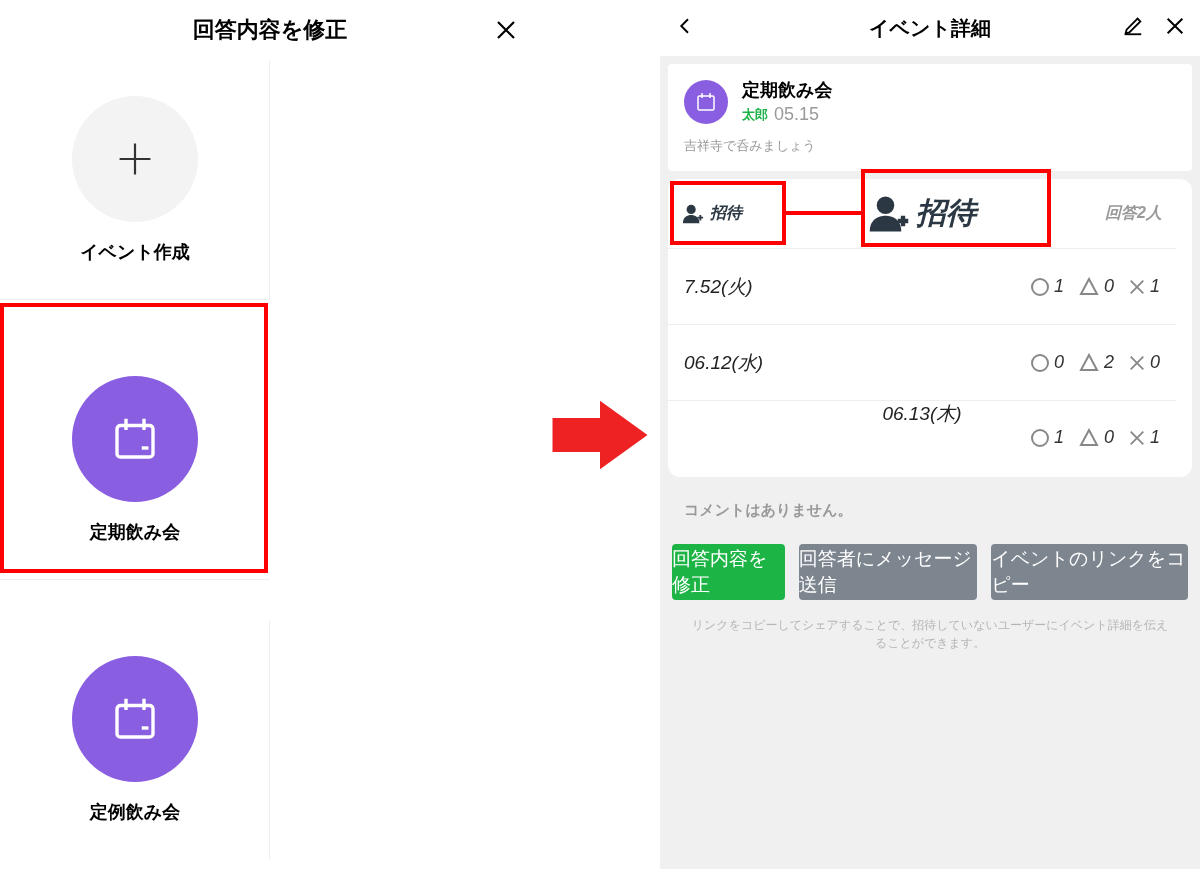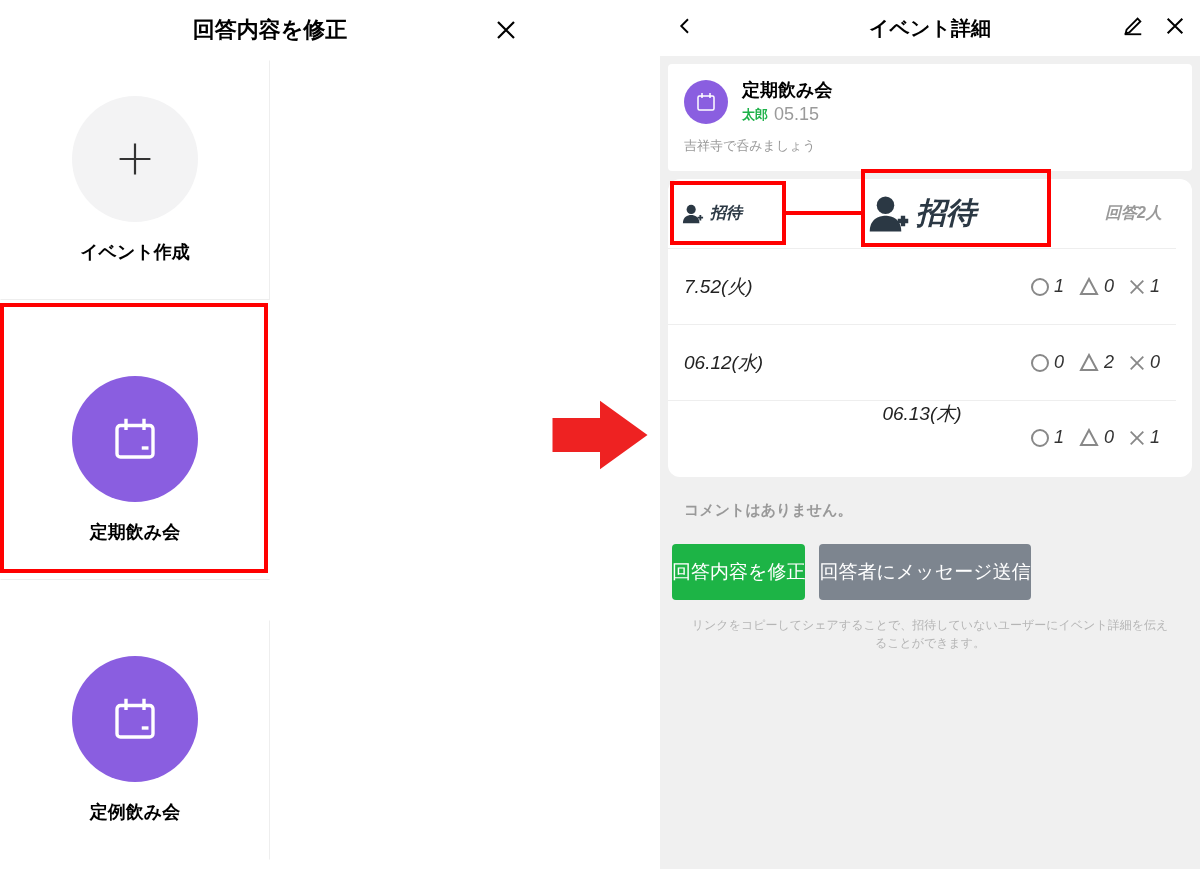--- a/index.html
+++ b/index.html
@@ -284,17 +284,20 @@
 
       <div class="no-comment">コメントはありません。</div>
 
       <div class="btns">
         <div class="big-btn btn-green">
             <span>回答内容を修正</span>
           </div>
         <div class="big-btn btn-gray">
             <span>回答者にメッセージ送信</span>
           </div>
+        <div class="big-btn btn-gray">
+            <span>イベントのリンクをコピー</span>
+          </div>
       </div>
       <div class="hint">リンクをコピーしてシェアすることで、招待していないユーザーにイベント詳細を伝えることができます。</div>
     </div>
   </div>
 </div>
 
 </body></html>

